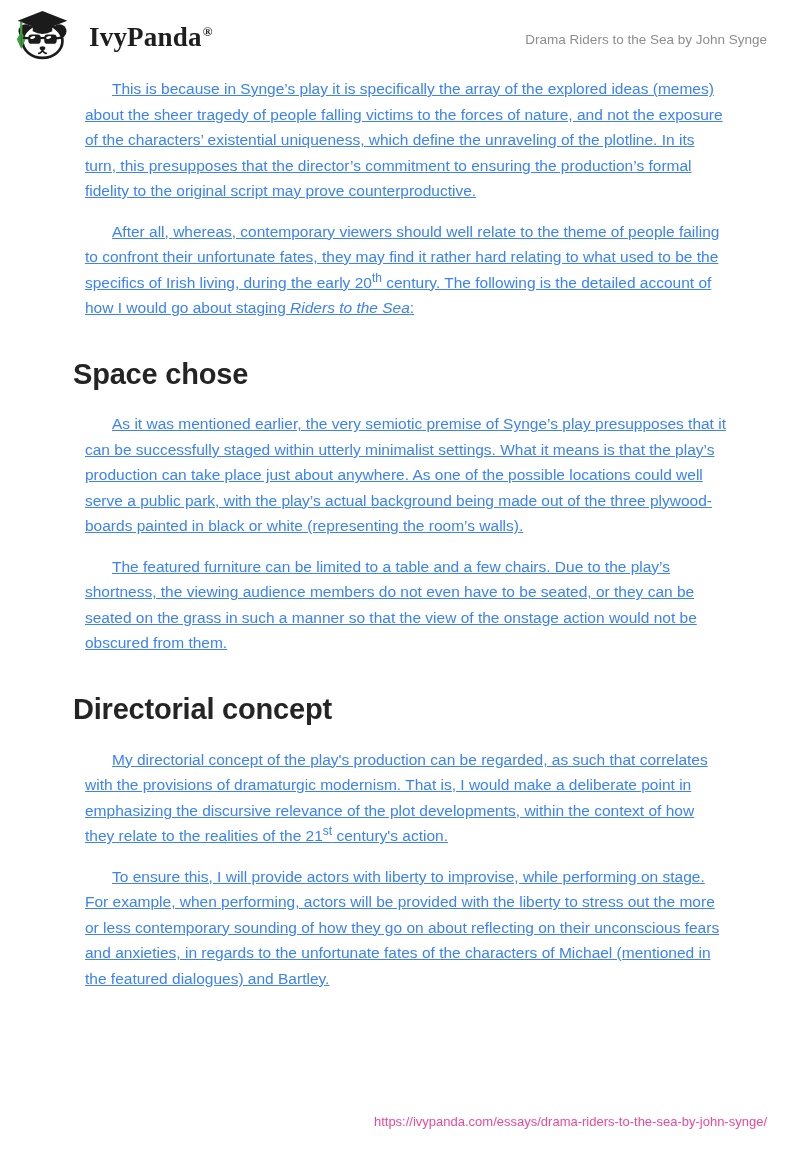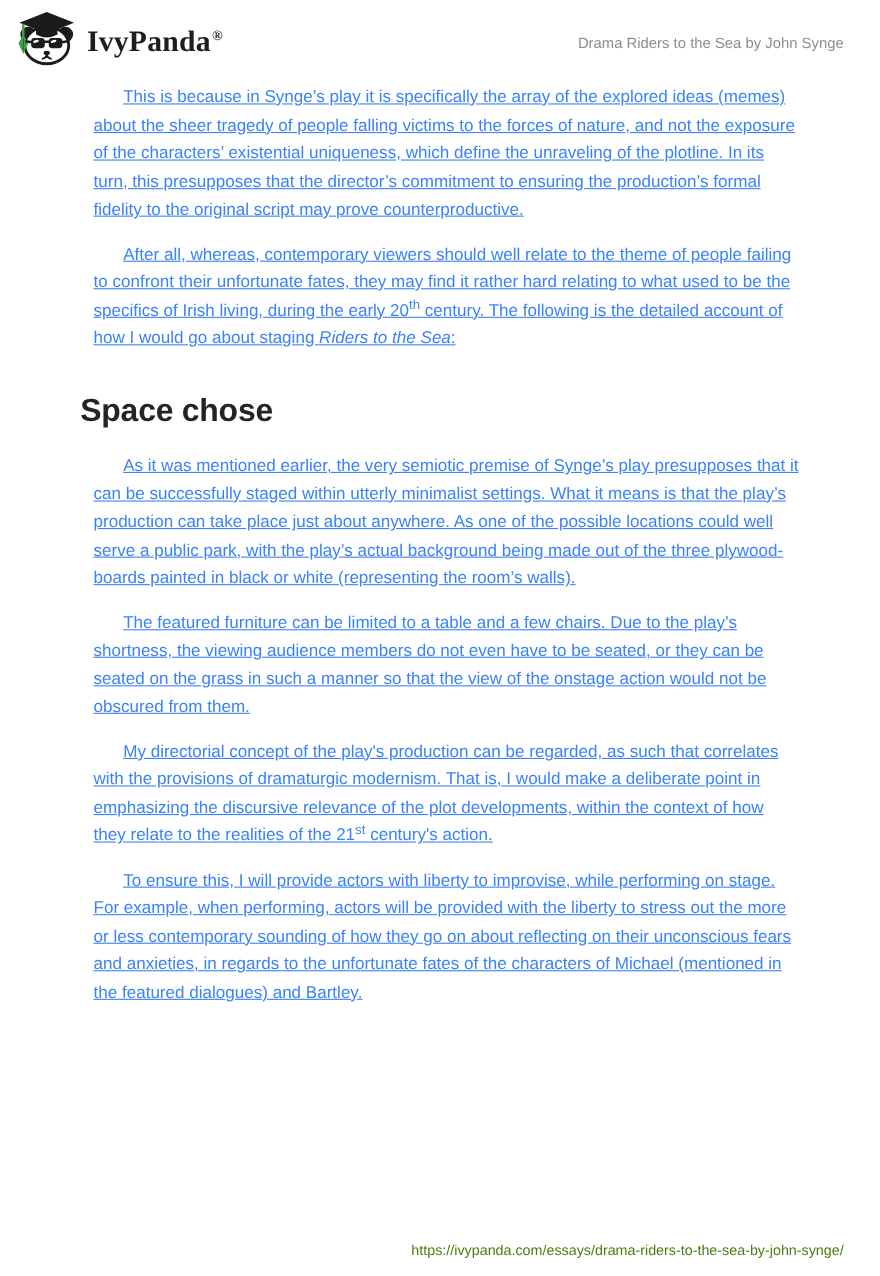--- a/index.html
+++ b/index.html
@@ -16,21 +16,21 @@
     background: #ffffff;
   }
   
   .header {
     display: flex;
     justify-content: space-between;
     align-items: flex-start;
     padding: 8px 33px 0 15px;
     height: 62px;
   }
-  .brand { display: flex; align-items: center; gap: 9px; }
+  .brand { display: flex; align-items: center; gap: 19px; }
   .logo { width: 55px; height: 52px; flex: 0 0 auto; }
   .brand-text {
     font-family: "Liberation Serif", serif;
     font-weight: 700;
     font-size: 27px;
     color: #1e1e1e;
     letter-spacing: 0.2px;
     line-height: 1;
     padding-top: 6px;
   }
@@ -70,23 +70,23 @@
     font-size: 29px;
     line-height: 1.2;
     font-weight: 700;
     color: #242424;
     letter-spacing: -0.2px;
   }
   
   .footer {
     position: absolute;
     right: 33px;
-    bottom: 16px;
+    bottom: 31px;
     font-size: 13px;
-    color: #4d7c0f;
+    color: #ec4899;
   }
 </style>
 </head>
 <body>
 
 <div class="page">
 
   <header class="header">
     <div class="brand">
       <svg class="logo" viewBox="0 0 62 58" xmlns="http://www.w3.org/2000/svg" aria-hidden="true">
@@ -119,20 +119,21 @@
   </header>
 
   <main class="content">
     <p><span>This is because in Synge’s play it is specifically the array of the explored ideas (memes) about the sheer tragedy of people falling victims to the forces of nature, and not the exposure of the characters’ existential uniqueness, which define the unraveling of the plotline. In its turn, this presupposes that the director’s commitment to ensuring the production’s formal fidelity to the original script may prove counterproductive.</span></p>
     <p><span>After all, whereas, contemporary viewers should well relate to the theme of people failing to confront their unfortunate fates, they may find it rather hard relating to what used to be the specifics of Irish living, during the early 20</span><sup>th</sup><span> century. The following is the detailed account of how I would go about staging </span><em>Riders to the Sea</em><span>:</span></p>
 
     <h2>Space chose</h2>
     <p><span>As it was mentioned earlier, the very semiotic premise of Synge’s play presupposes that it can be successfully staged within utterly minimalist settings. What it means is that the play’s production can take place just about anywhere. As one of the possible locations could well serve a public park, with the play’s actual background being made out of the three plywood-boards painted in black or white (representing the room’s walls).</span></p>
     <p><span>The featured furniture can be limited to a table and a few chairs. Due to the play’s shortness, the viewing audience members do not even have to be seated, or they can be seated on the grass in such a manner so that the view of the onstage action would not be obscured from them.</span></p>
 
+    <h2>Directorial concept</h2>
     <p><span>My directorial concept of the play's production can be regarded, as such that correlates with the provisions of dramaturgic modernism. That is, I would make a deliberate point in emphasizing the discursive relevance of the plot developments, within the context of how they relate to the realities of the 21</span><sup>st</sup><span> century's action.</span></p>
     <p><span>To ensure this, I will provide actors with liberty to improvise, while performing on stage. For example, when performing, actors will be provided with the liberty to stress out the more or less contemporary sounding of how they go on about reflecting on their unconscious fears and anxieties, in regards to the unfortunate fates of the characters of Michael (mentioned in the featured dialogues) and Bartley.</span></p>
   </main>
 
   <footer class="footer">
     <span>https://ivypanda.com/essays/drama-riders-to-the-sea-by-john-synge/</span>
   </footer>
 
 </div>
 

